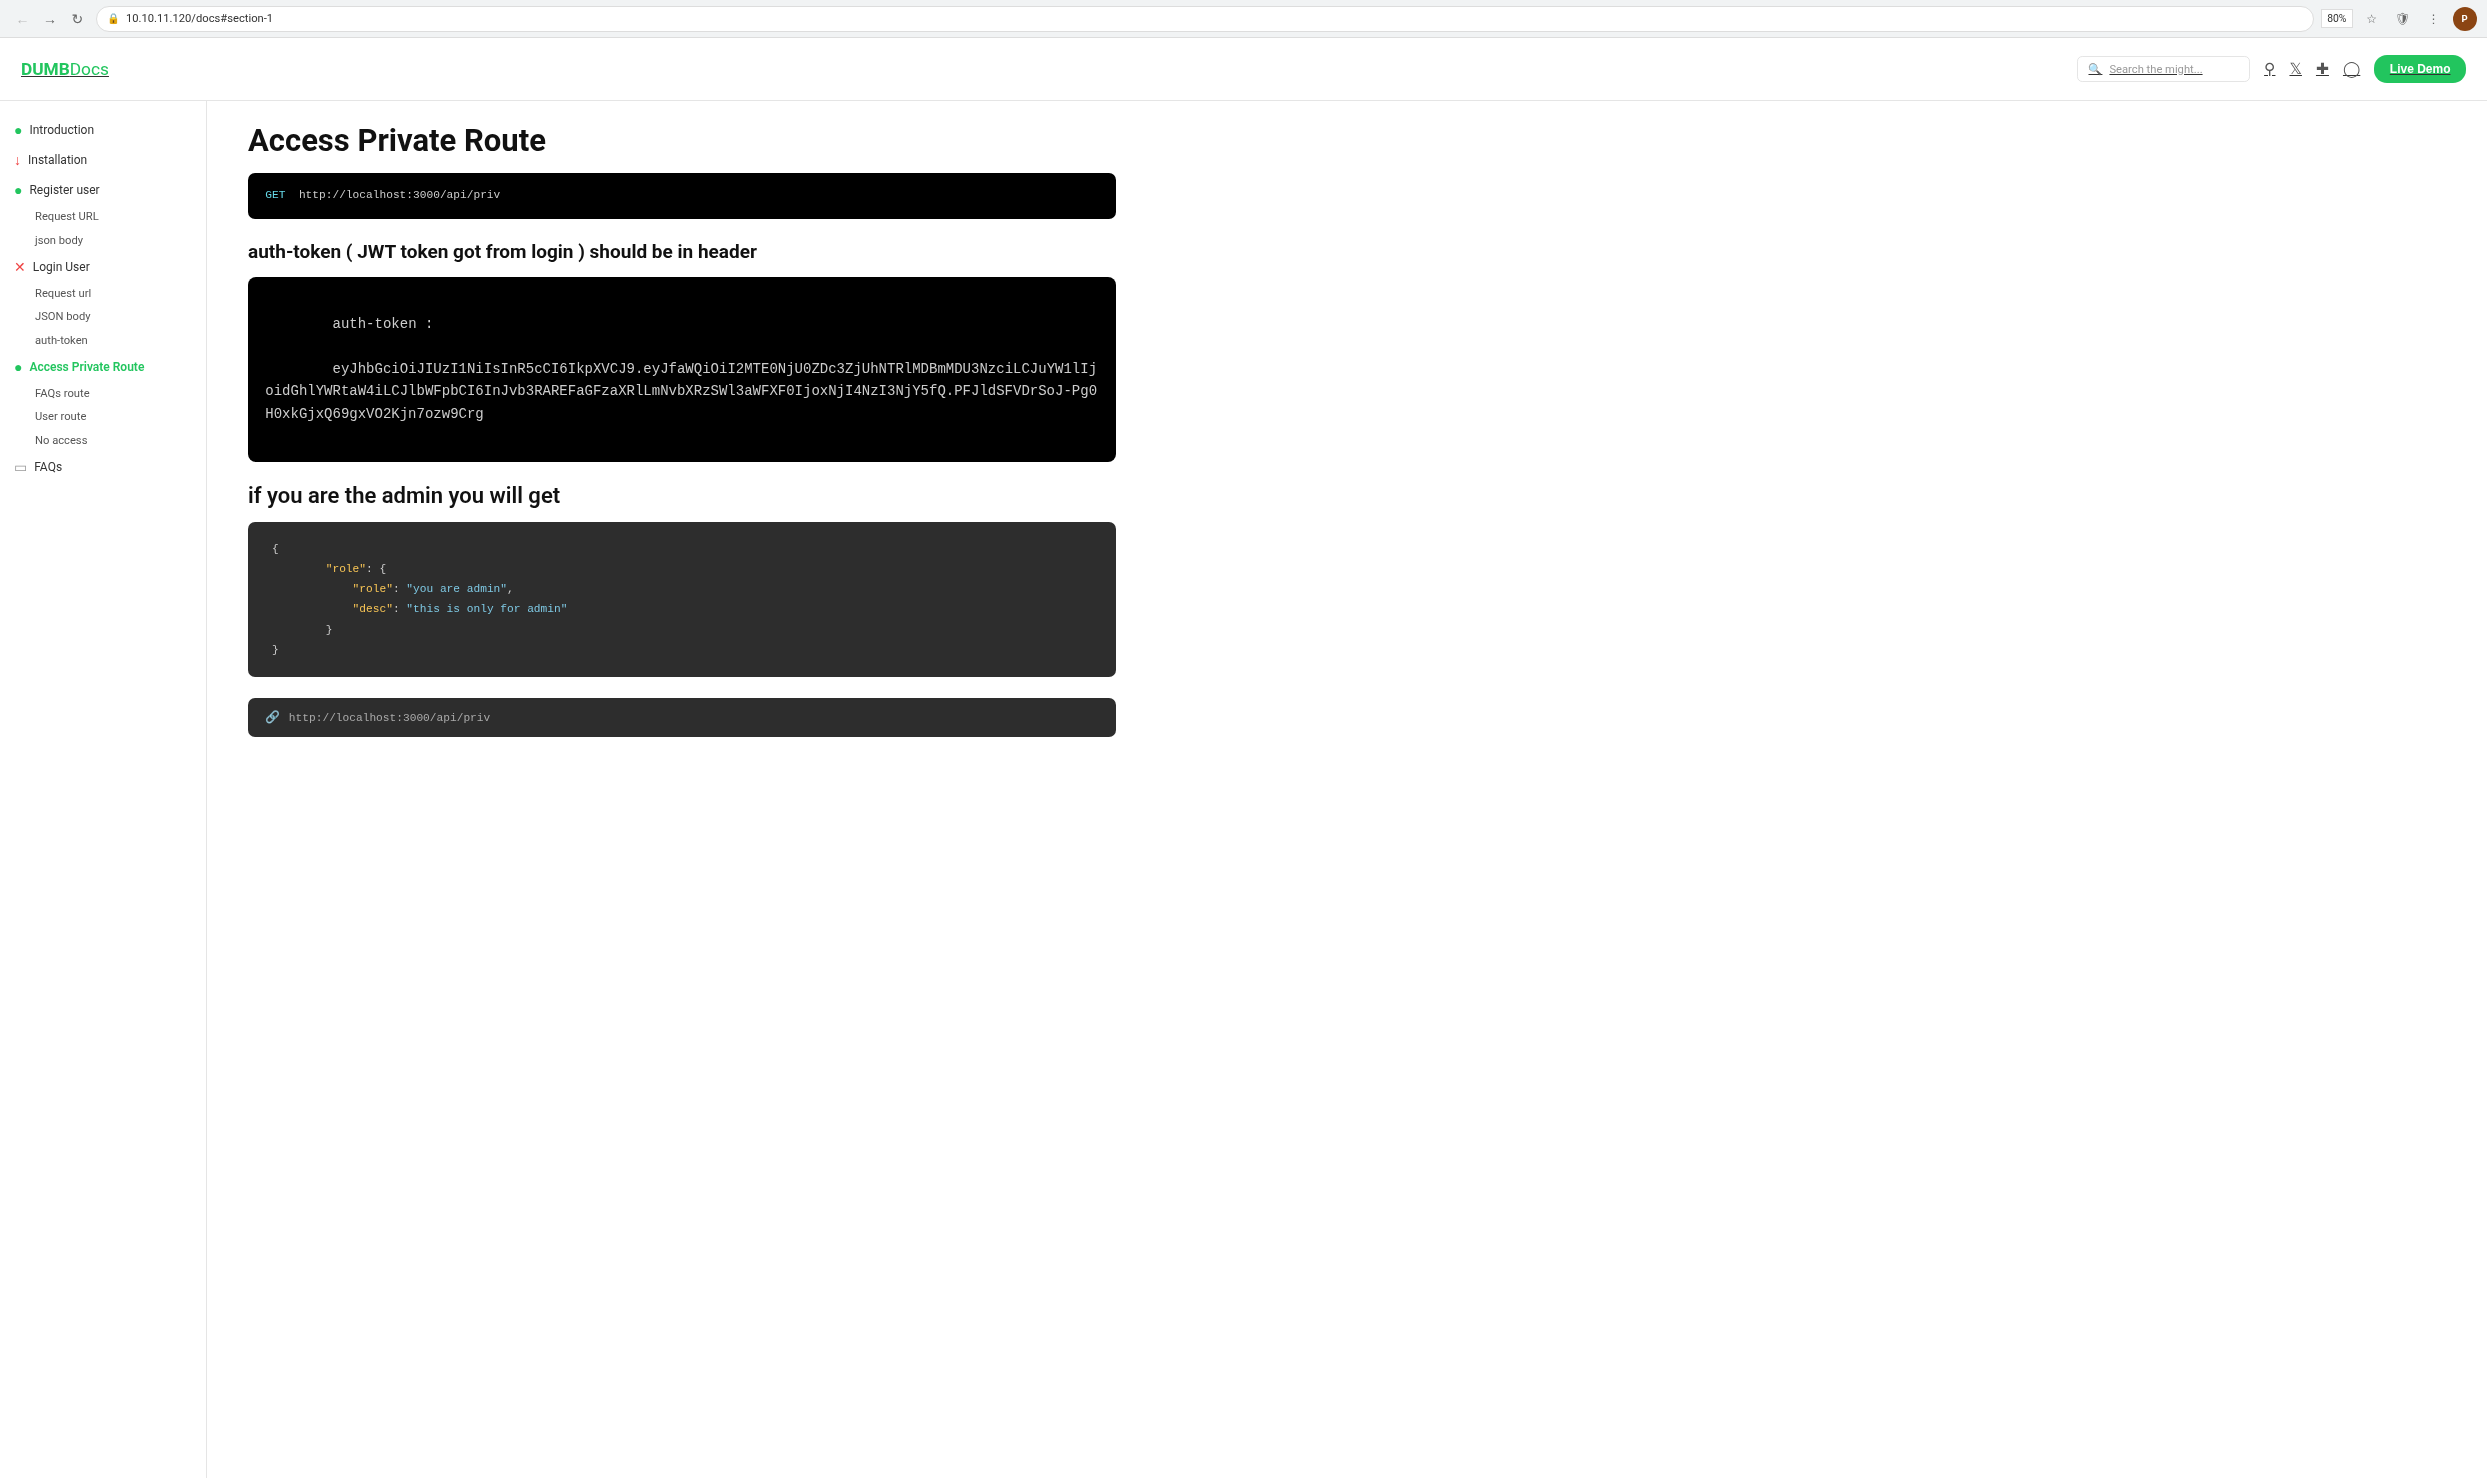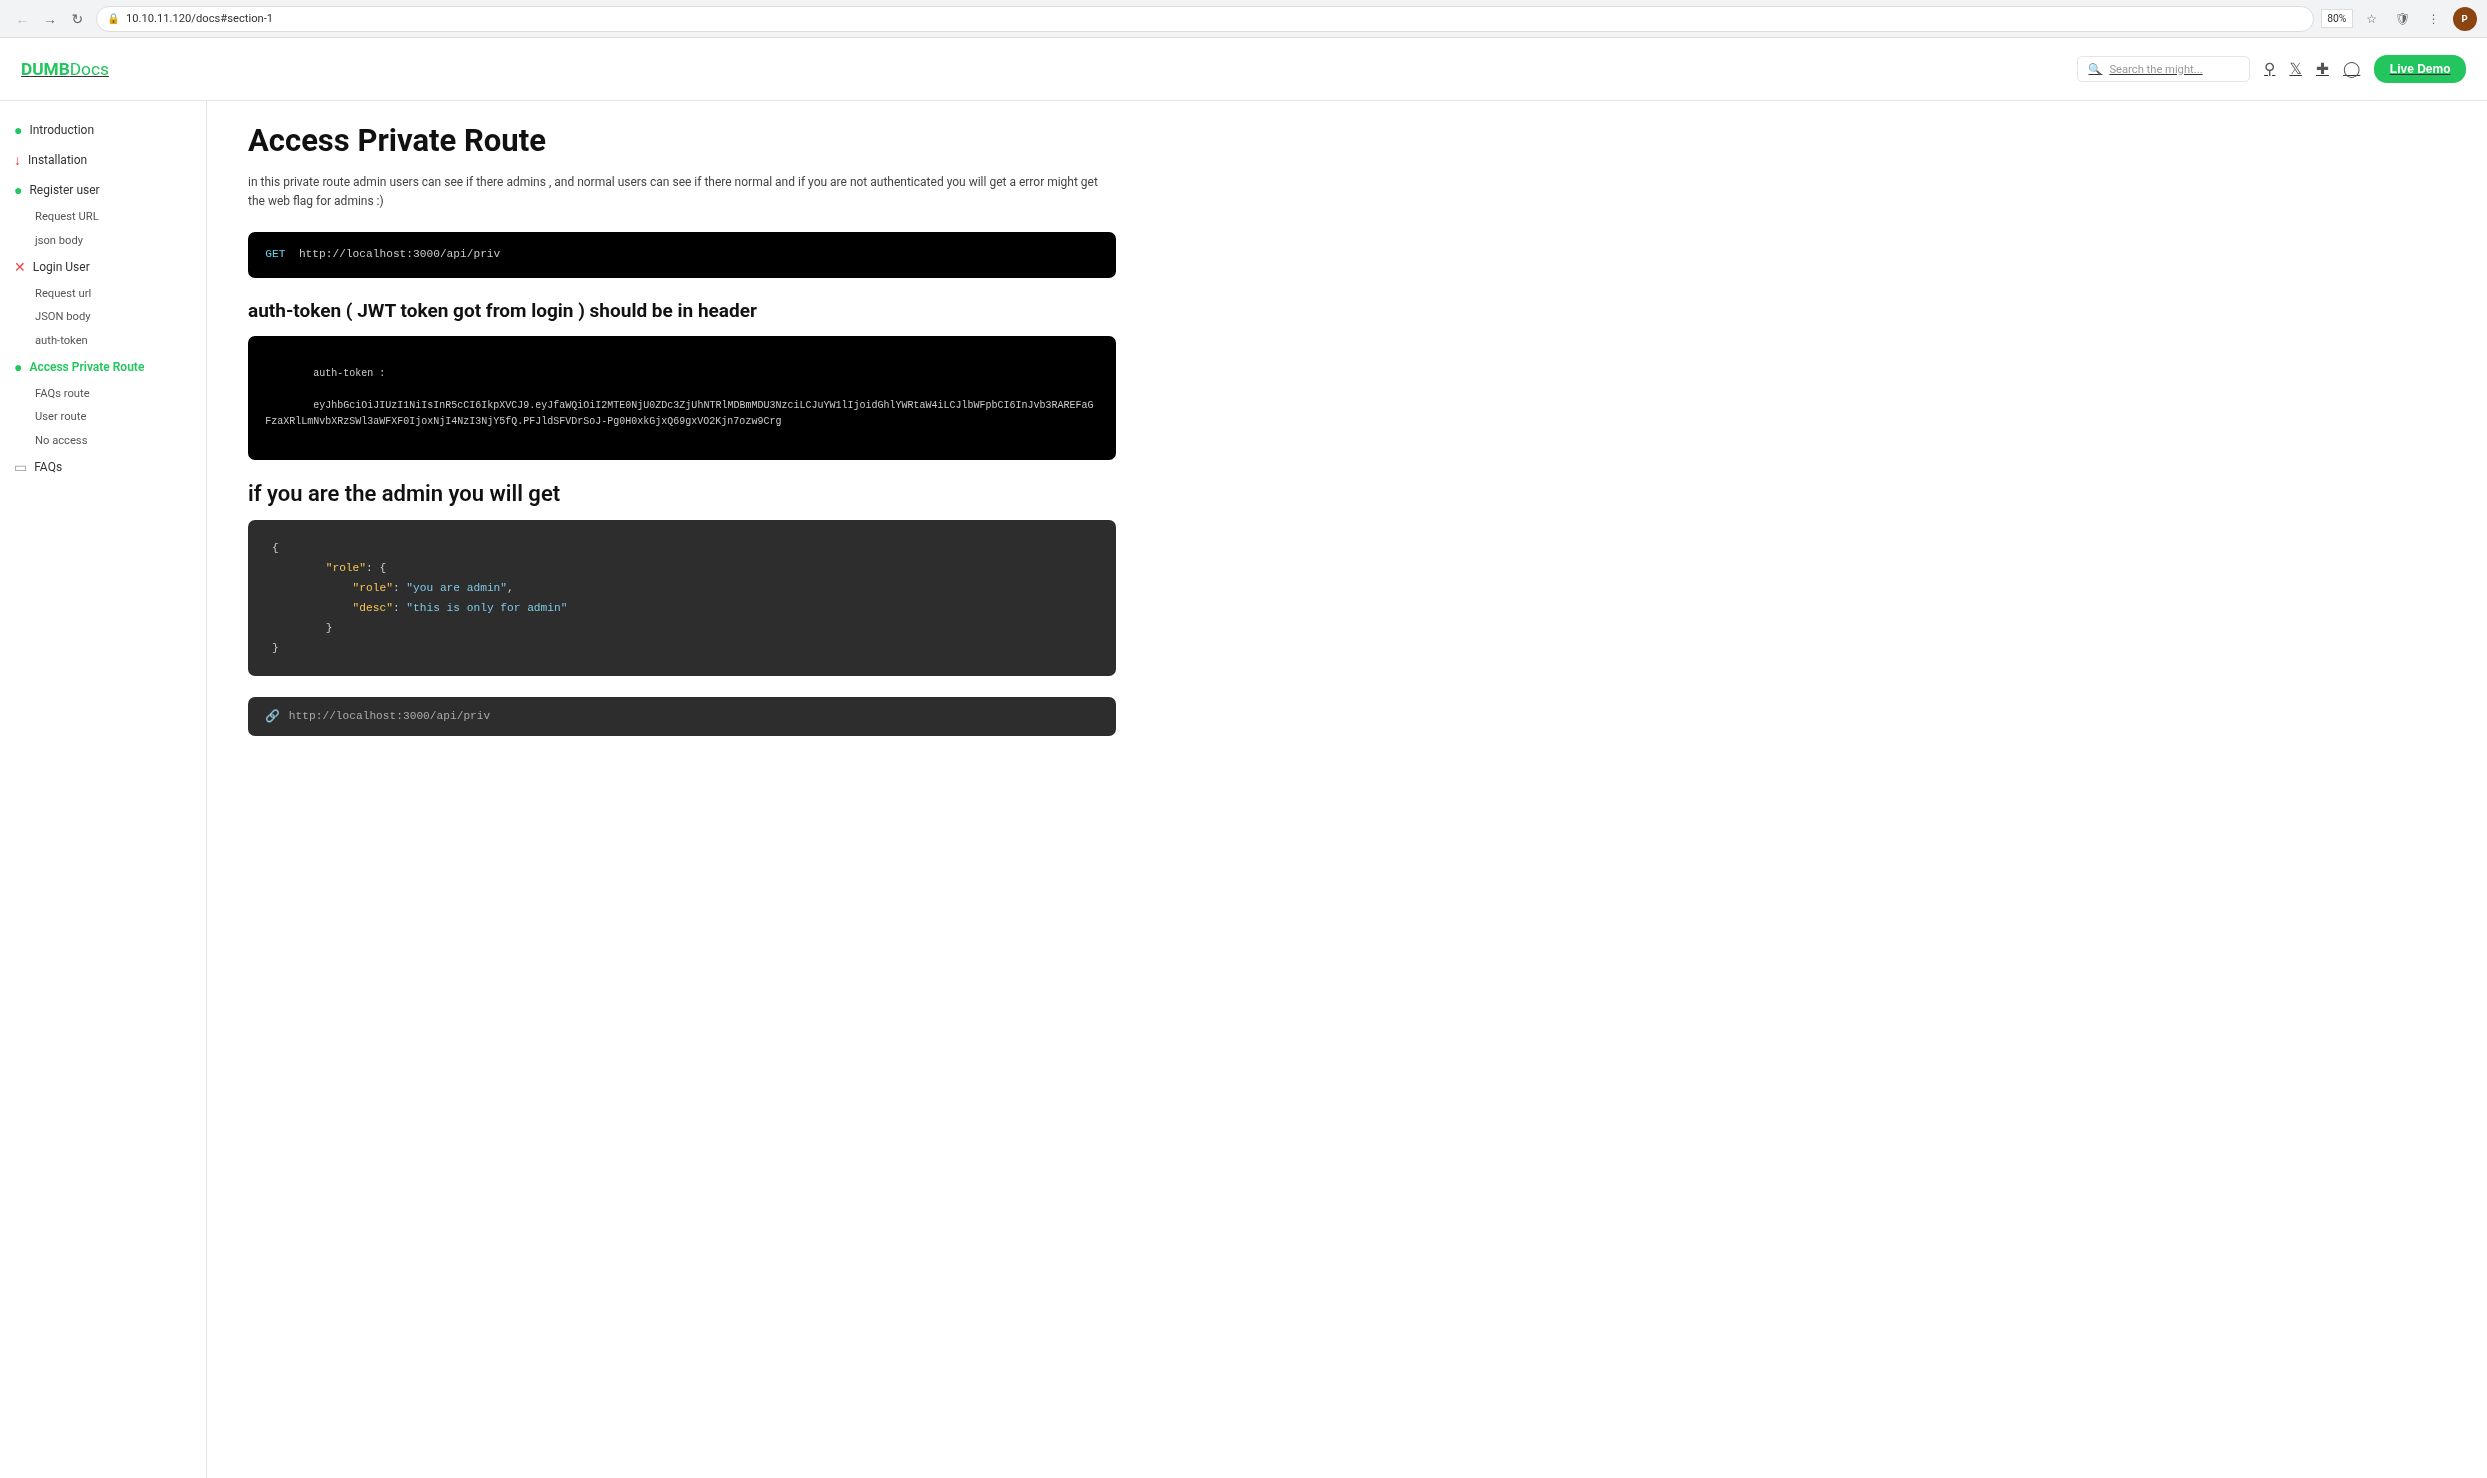--- a/index.html
+++ b/index.html
@@ -104,21 +104,21 @@
       background: #000000; color: #ccc; border-radius: 7px;
       padding: 14px 17.3px; font-family: 'Courier New', Courier, monospace;
       font-size: 11.2px; line-height: 1.6; margin-bottom: 21px; overflow-x: auto;
     }
     .code-block .keyword { color: #66d9e8; }
     .code-block .url { color: #ccc; }
 
     h2.section-title { font-size: 19px; font-weight: 700; color: #111; margin-bottom: 14px; }
     h3.subsection-title { font-size: 22px; font-weight: 600; color: #111; margin-bottom: 14px; }
 
-    .code-block.token { font-size: 10px; word-break: break-all; white-space: pre-wrap; }
+    .code-block.token { font-size: 14px; word-break: break-all; white-space: pre-wrap; border-radius: 8px; }
 
     .json-block {
       background: #2d2d2d; color: #ccc; border-radius: 7px;
       padding: 17.3px 24px; font-family: 'Courier New', Courier, monospace;
       font-size: 11.2px; line-height: 1.8; margin-bottom: 21px;
     }
     .json-key { color: #f8c555; }
     .json-string { color: #7ec8e3; }
 
     .bottom-code-bar {
@@ -208,21 +208,20 @@
 
       <a class="sidebar-item" href="#">
         <span class="sidebar-icon gray">▭</span>
         <span>FAQs</span>
       </a>
     </aside>
 
     <main class="content-area">
       <h1 class="page-title">Access Private Route</h1>
 
-      <p class="page-description">in this private route admin users can see if there admins , and normal users can see if there normal and if you are not authenticated you will get a error might get the web flag for admins :)</p>
 
       <div class="code-block">
         <span class="keyword">GET</span>
         &nbsp;<span class="url">http://localhost:3000/api/priv</span>
       </div>
 
       <h2 class="section-title">auth-token ( JWT token got from login ) should be in header</h2>
 
       <div class="code-block token">
         <span>auth-token :</span><br>

